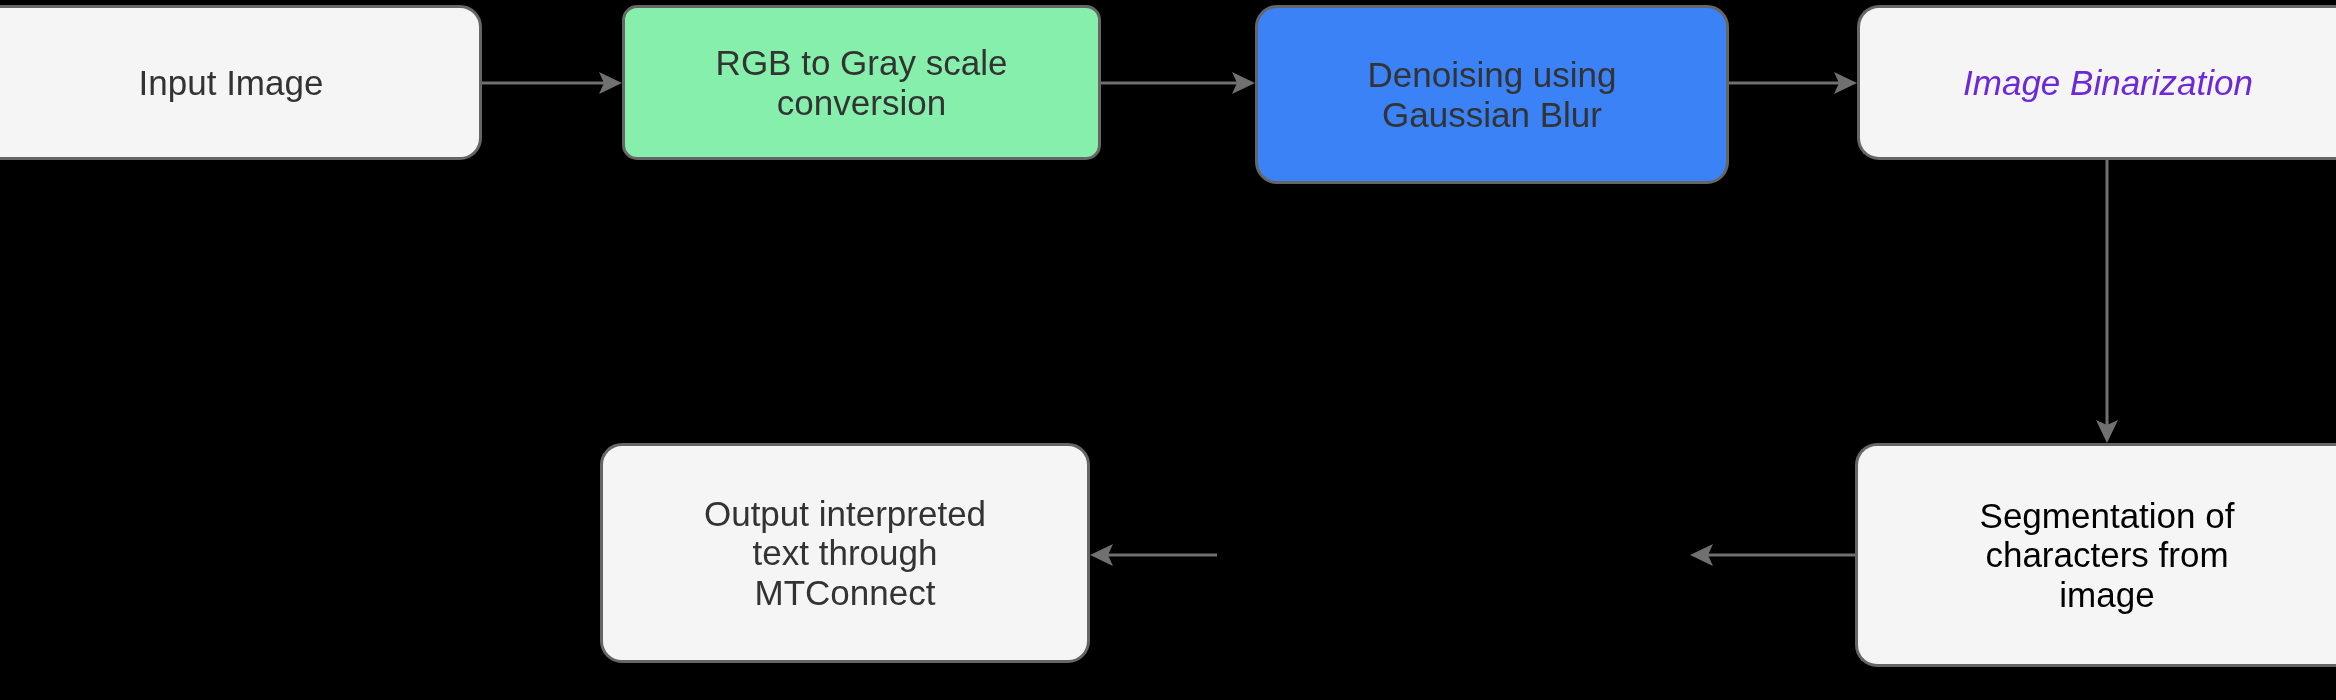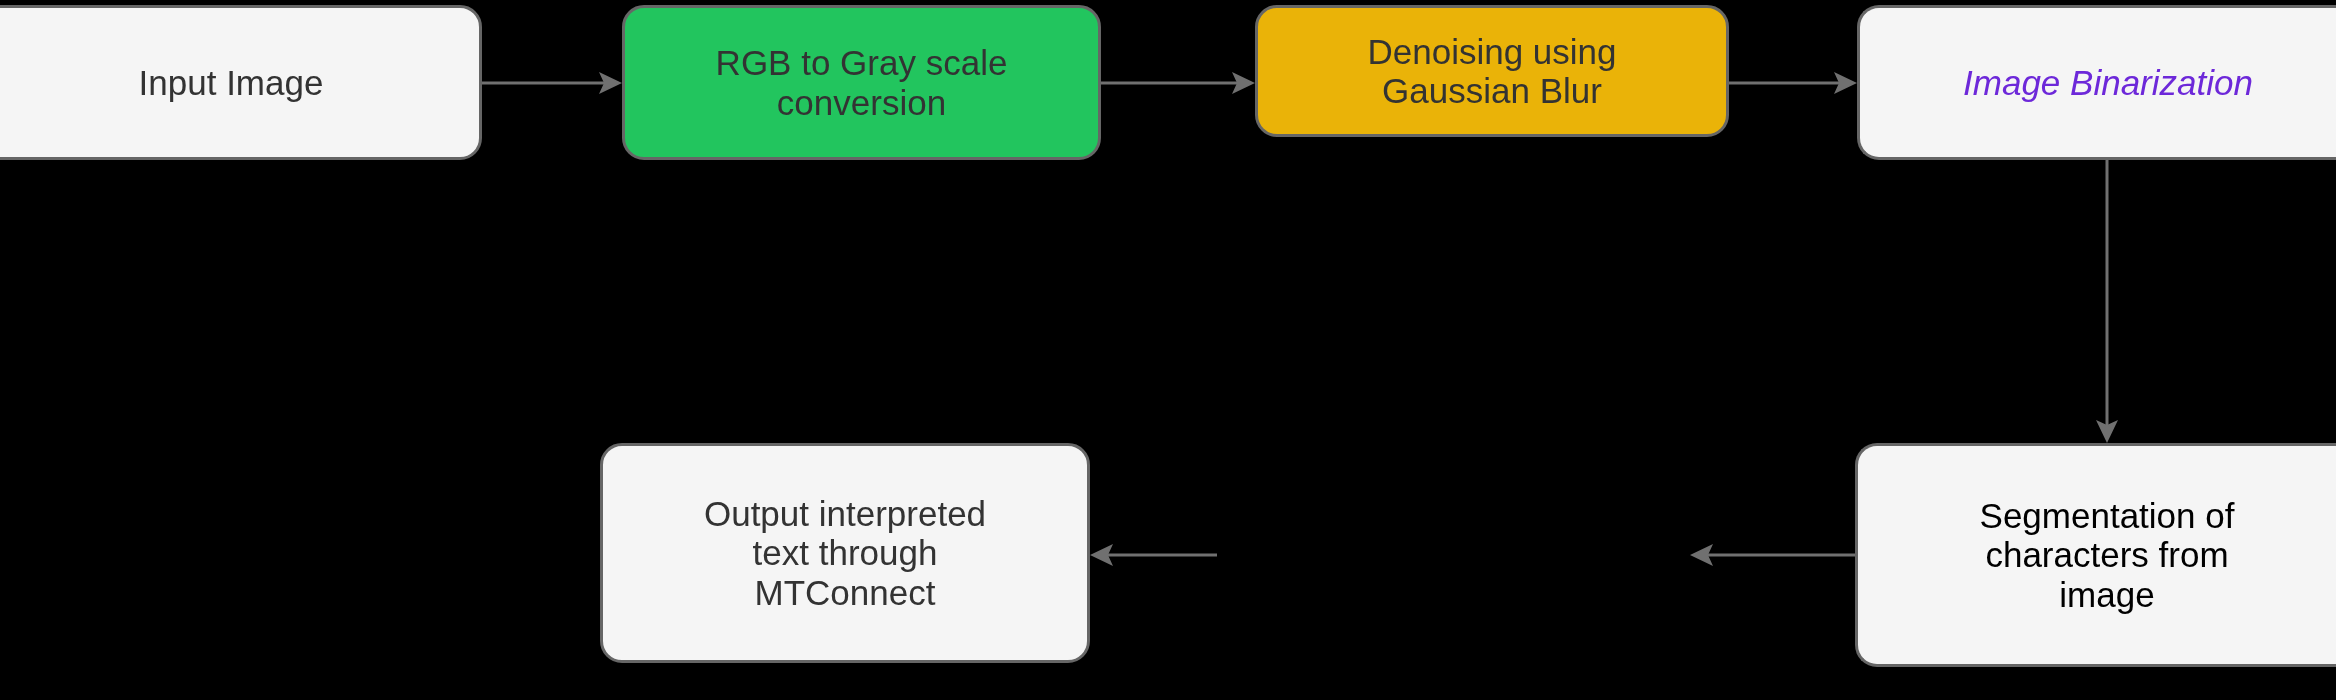--- a/index.html
+++ b/index.html
@@ -47,25 +47,25 @@
   }
   .edge svg { display: block; overflow: visible; }
 </style>
 </head>
 <body>
 
 <div id="canvas" style="background: rgb(0, 0, 0);">
     <div class="node" style="left: -20px; top: 5px; width: 502px; height: 155px; background: rgb(245, 245, 245); border-color: rgb(102, 102, 102);">
       <div class="node-label" style="color: rgb(51, 51, 51);">Input Image</div>
     </div>
-    <div class="node" style="left: 622px; top: 5px; width: 479px; height: 155px; background: #22c55e; border-color: rgb(102, 102, 102);">
+    <div class="node" style="left: 622px; top: 5px; width: 479px; height: 155px; background: #86efac; border-color: rgb(102, 102, 102); border-radius: 15px;">
       <div class="node-label" style="color: rgb(51, 51, 51);">RGB to Gray scale
 conversion</div>
     </div>
-    <div class="node" style="left: 1255px; top: 5px; width: 474px; height: 132px; background: #eab308; border-color: rgb(102, 102, 102);">
+    <div class="node" style="left: 1255px; top: 5px; width: 474px; height: 179px; background: #3b82f6; border-color: rgb(102, 102, 102);">
       <div class="node-label" style="color: rgb(51, 51, 51);">Denoising using
 Gaussian Blur</div>
     </div>
     <div class="node clip-right" style="left: 1857px; top: 5px; width: 499px; height: 155px; background: rgb(245, 245, 245); border-color: rgb(102, 102, 102);">
       <div class="node-label" style="color: #6d28d9; font-style: italic;">Image Binarization</div>
     </div>
     <div class="node" style="left: 600px; top: 443px; width: 490px; height: 220px; background: rgb(245, 245, 245); border-color: rgb(102, 102, 102);">
       <div class="node-label" style="color: rgb(51, 51, 51);">Output interpreted
 text through
 MTConnect</div>

